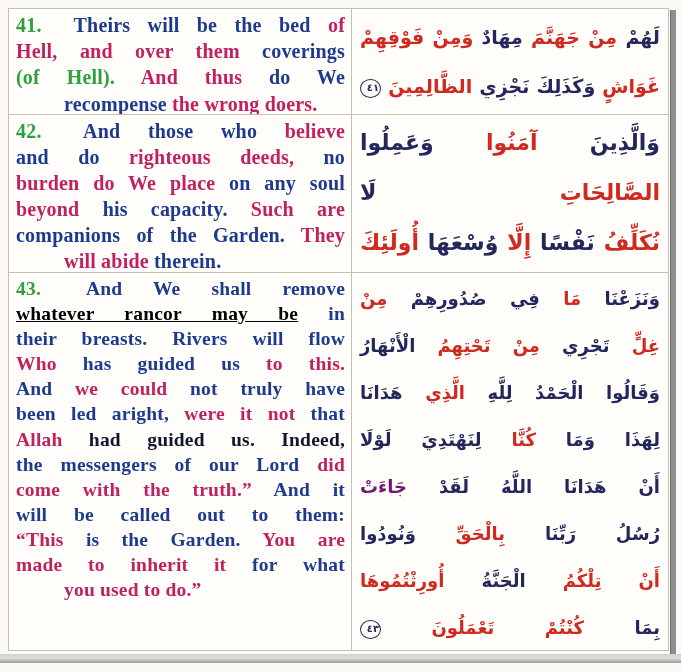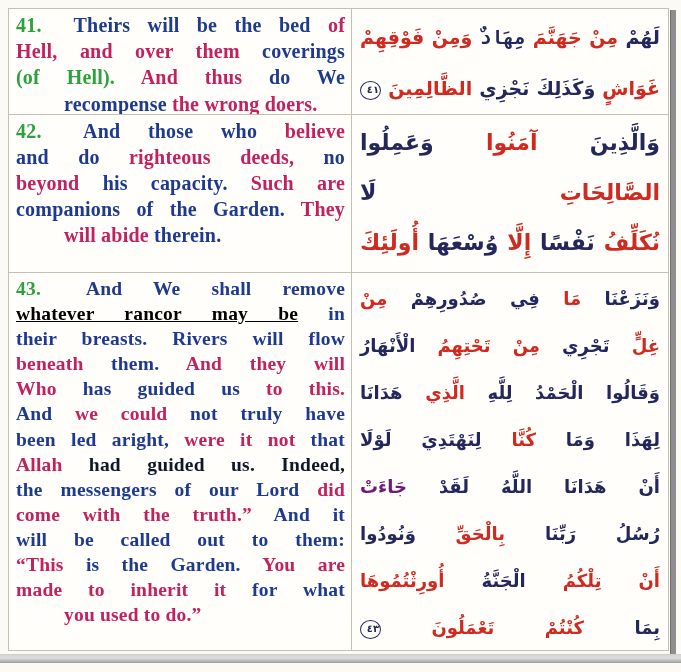--- a/index.html
+++ b/index.html
@@ -61,40 +61,40 @@
 
 <div class="page">
   <div class="table">
       <div class="cell en-cell r1">
         <div class="en-line"><span class="seg vnum" style="color: rgb(46, 161, 62);">41.</span> <span class="seg" style="color: rgb(29, 58, 142);">Theirs will be the bed</span> <span class="seg" style="color: rgb(194, 33, 95);">of</span></div>
         <div class="en-line"><span class="seg" style="color: rgb(194, 33, 95);">Hell, and over them</span> <span class="seg" style="color: rgb(29, 58, 142);">coverings</span></div>
         <div class="en-line"><span class="seg" style="color: rgb(46, 161, 62);">(of Hell).</span> <span class="seg" style="color: rgb(194, 33, 95);">And thus</span> <span class="seg" style="color: rgb(29, 58, 142);">do We</span></div>
         <div class="en-line last"><span class="seg" style="color: rgb(29, 58, 142);">recompense</span> <span class="seg" style="color: rgb(194, 33, 95);">the wrong doers.</span></div>
       </div>
       <div class="cell ar-cell r1">
-        <div class="ar-line"><span class="seg" style="color: rgb(35, 39, 92);">لَهُمْ</span> <span class="seg" style="color: rgb(208, 42, 32);">مِنْ جَهَنَّمَ</span> <span class="seg" style="color: rgb(35, 39, 92); font-family: Liberation Mono, monospace;">مِهَادٌ</span> <span class="seg" style="color: rgb(208, 42, 32);">وَمِنْ فَوْقِهِمْ</span></div>
+        <div class="ar-line"><span class="seg" style="color: rgb(35, 39, 92);">لَهُمْ</span> <span class="seg" style="color: rgb(208, 42, 32);">مِنْ جَهَنَّمَ</span> <span class="seg" style="color: rgb(35, 39, 92);">مِهَادٌ</span> <span class="seg" style="color: rgb(208, 42, 32);">وَمِنْ فَوْقِهِمْ</span></div>
         <div class="ar-line"><span class="seg" style="color: rgb(208, 42, 32);">غَوَاشٍ</span> <span class="seg" style="color: rgb(35, 39, 92);">وَكَذَلِكَ نَجْزِي</span> <span class="seg" style="color: rgb(208, 42, 32);">الظَّالِمِينَ</span> <span class="seg marker" style="color: rgb(35, 39, 92);">٤١</span></div>
       </div>
       <div class="cell en-cell r2">
         <div class="en-line"><span class="seg vnum" style="color: rgb(46, 161, 62);">42.</span> <span class="seg" style="color: rgb(29, 58, 142);">And those who</span> <span class="seg" style="color: rgb(194, 33, 95);">believe</span></div>
         <div class="en-line"><span class="seg" style="color: rgb(29, 58, 142);">and do</span> <span class="seg" style="color: rgb(194, 33, 95);">righteous deeds,</span> <span class="seg" style="color: rgb(29, 58, 142);">no</span></div>
+        <div class="en-line"><span class="seg" style="color: rgb(194, 33, 95);">burden do We place</span> <span class="seg" style="color: rgb(29, 58, 142);">on any soul</span></div>
         <div class="en-line"><span class="seg" style="color: rgb(194, 33, 95);">beyond</span> <span class="seg" style="color: rgb(29, 58, 142);">his capacity.</span> <span class="seg" style="color: rgb(194, 33, 95);">Such are</span></div>
         <div class="en-line"><span class="seg" style="color: rgb(29, 58, 142);">companions of the Garden.</span> <span class="seg" style="color: rgb(194, 33, 95);">They</span></div>
         <div class="en-line last"><span class="seg" style="color: rgb(194, 33, 95);">will abide</span> <span class="seg" style="color: rgb(29, 58, 142);">therein.</span></div>
       </div>
       <div class="cell ar-cell r2">
         <div class="ar-line"><span class="seg" style="color: rgb(35, 39, 92);">وَالَّذِينَ</span> <span class="seg" style="color: rgb(208, 42, 32);">آمَنُوا</span> <span class="seg" style="color: rgb(35, 39, 92);">وَعَمِلُوا</span> <span class="seg" style="color: rgb(208, 42, 32);">الصَّالِحَاتِ</span> <span class="seg" style="color: rgb(35, 39, 92);">لَا</span></div>
         <div class="ar-line"><span class="seg" style="color: rgb(208, 42, 32);">نُكَلِّفُ</span> <span class="seg" style="color: rgb(35, 39, 92);">نَفْسًا</span> <span class="seg" style="color: rgb(208, 42, 32);">إِلَّا</span> <span class="seg" style="color: rgb(35, 39, 92);">وُسْعَهَا</span> <span class="seg" style="color: rgb(208, 42, 32);">أُولَئِكَ</span></div>
         <div class="ar-line"><span class="seg" style="color: rgb(35, 39, 92);">أَصْحَابُ الْجَنَّةِ</span> <span class="seg" style="color: rgb(208, 42, 32);">هُمْ</span> <span class="seg" style="color: rgb(35, 39, 92);">فِيهَا</span> <span class="seg" style="color: rgb(208, 42, 32);">خَالِدُونَ</span> </div>
       </div>
       <div class="cell en-cell r3">
         <div class="en-line"><span class="seg vnum" style="color: rgb(46, 161, 62);">43.</span> <span class="seg" style="color: rgb(29, 58, 142);">And We shall remove</span></div>
         <div class="en-line"><span class="seg" style="color: #000000; text-decoration: underline;">whatever rancor may be</span> <span class="seg" style="color: rgb(29, 58, 142);">in</span></div>
         <div class="en-line"><span class="seg" style="color: rgb(29, 58, 142);">their breasts. Rivers will flow</span></div>
-        <div class="en-line"><span class="seg" style="color: rgb(194, 33, 95);">beneath</span> <span class="seg" style="color: rgb(29, 58, 142);">them.</span> <span class="seg" style="color: rgb(194, 33, 95);">And they will</span></div>
         <div class="en-line"><span class="seg" style="color: rgb(194, 33, 95);">Who</span> <span class="seg" style="color: rgb(29, 58, 142);">has guided us</span> <span class="seg" style="color: rgb(194, 33, 95);">to this.</span></div>
         <div class="en-line"><span class="seg" style="color: rgb(29, 58, 142);">And</span> <span class="seg" style="color: rgb(194, 33, 95);">we could</span> <span class="seg" style="color: rgb(29, 58, 142);">not truly have</span></div>
         <div class="en-line"><span class="seg" style="color: rgb(29, 58, 142);">been led aright,</span> <span class="seg" style="color: rgb(194, 33, 95);">were it not</span> <span class="seg" style="color: rgb(29, 58, 142);">that</span></div>
         <div class="en-line"><span class="seg" style="color: rgb(194, 33, 95);">Allah</span> <span class="seg" style="color: #0f172a;">had guided us. Indeed,</span></div>
         <div class="en-line"><span class="seg" style="color: rgb(29, 58, 142);">the messengers of our Lord</span> <span class="seg" style="color: rgb(194, 33, 95);">did</span></div>
         <div class="en-line"><span class="seg" style="color: rgb(194, 33, 95);">come with the truth.”</span> <span class="seg" style="color: rgb(29, 58, 142);">And it</span></div>
         <div class="en-line"><span class="seg" style="color: rgb(29, 58, 142);">will be called out to them:</span></div>
         <div class="en-line"><span class="seg" style="color: rgb(194, 33, 95);">“This</span> <span class="seg" style="color: rgb(29, 58, 142);">is the Garden.</span> <span class="seg" style="color: rgb(194, 33, 95);">You are</span></div>
         <div class="en-line"><span class="seg" style="color: rgb(194, 33, 95);">made to inherit it</span> <span class="seg" style="color: rgb(29, 58, 142);">for what</span></div>
         <div class="en-line last"><span class="seg" style="color: rgb(194, 33, 95);">you used to do.”</span></div>

